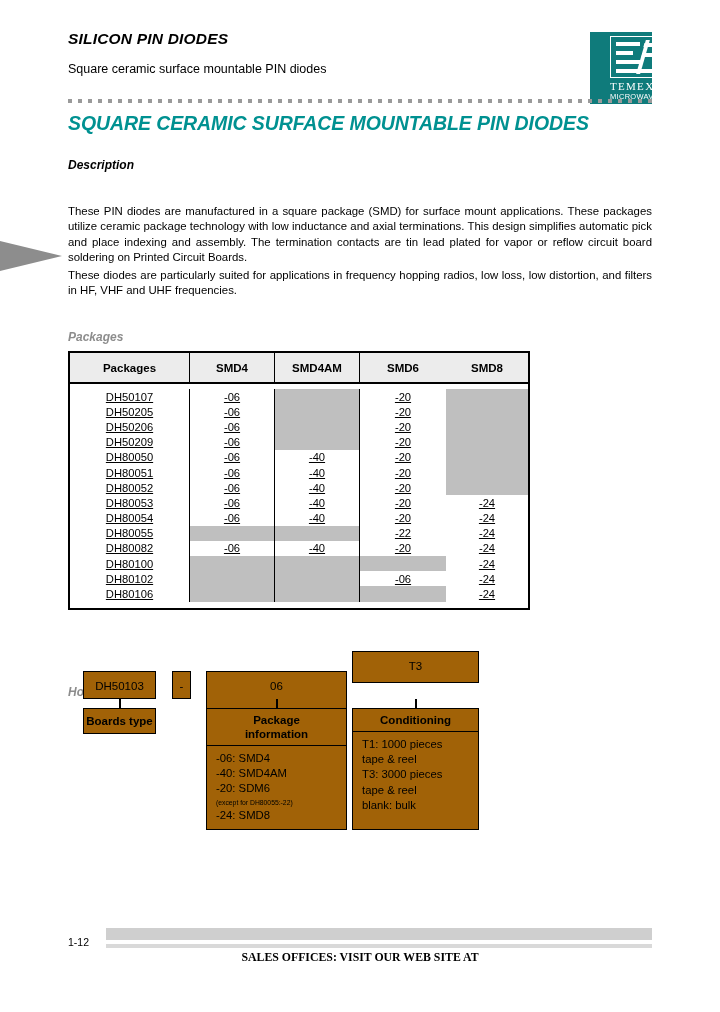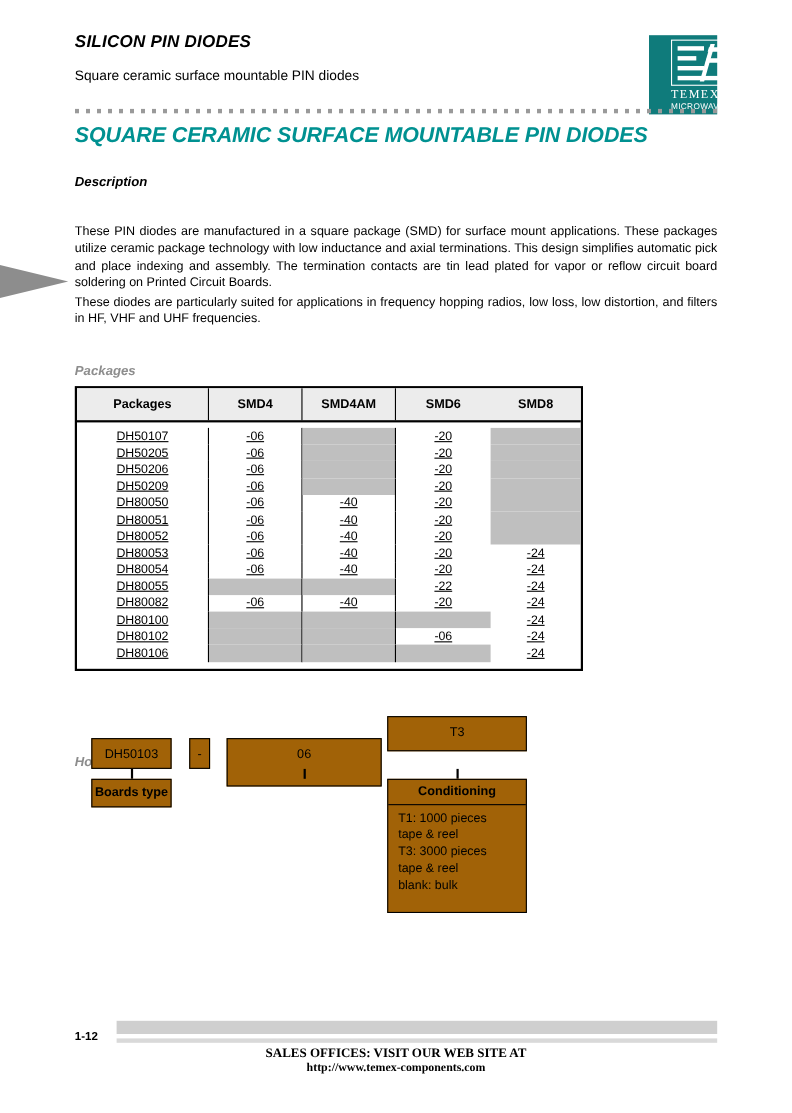--- a/index.html
+++ b/index.html
@@ -242,21 +242,21 @@
   .foot-bar2 {
     position: absolute;
     left: 106px; top: 944px;
     width: 546px; height: 4px;
     background: #d9d9d9;
   }
   .foot-page {
     position: absolute;
     left: 68px; top: 936px;
     font-size: 10.5px;
-    font-weight: bold;
+    font-weight: normal;
   }
   .foot-line1 {
     position: absolute;
     left: 0; top: 950px;
     width: 720px;
     text-align: center;
     font-size: 11.8px;
     font-weight: bold;
     font-family: "Liberation Serif", serif;
   }
@@ -430,31 +430,43 @@
   </div>
 
   <div class="connector" id="conn-1"></div>
   <div class="connector" id="conn-2"></div>
   <div class="connector" id="conn-3"></div>
 
   <div class="obox" id="ord-diode">
     <div class="obox-top">Boards type</div>
   </div>
 
+  <div class="obox" id="ord-pkg-det">
+    <div class="det-title">
+      <div>Package</div>
+      <div>information</div>
+    </div>
+    <div class="det-body">
+      <div>-06: SMD4</div>
+      <div>-40: SMD4AM</div>
+      <div>-20: SDM6</div>
+      <div class="det-note">(except for DH80055:-22)</div>
+      <div>-24: SMD8</div>
+    </div>
+  </div>
 
   <div class="obox" id="ord-cond-det">
     <div class="det-title">Conditioning</div>
     <div class="det-body">
       <div>T1: 1000 pieces</div>
       <div>tape &amp; reel</div>
       <div>T3: 3000 pieces</div>
       <div>tape &amp; reel</div>
       <div>blank: bulk</div>
     </div>
   </div>
 
   <div class="foot-bar1"></div>
   <div class="foot-bar2"></div>
   <div class="foot-page">1-12</div>
   <div class="foot-line1">SALES OFFICES: VISIT OUR WEB SITE AT</div>
-  <div class="foot-line2">http://www.temex-components.com</div>
 
 </div>
 
 </body></html>

